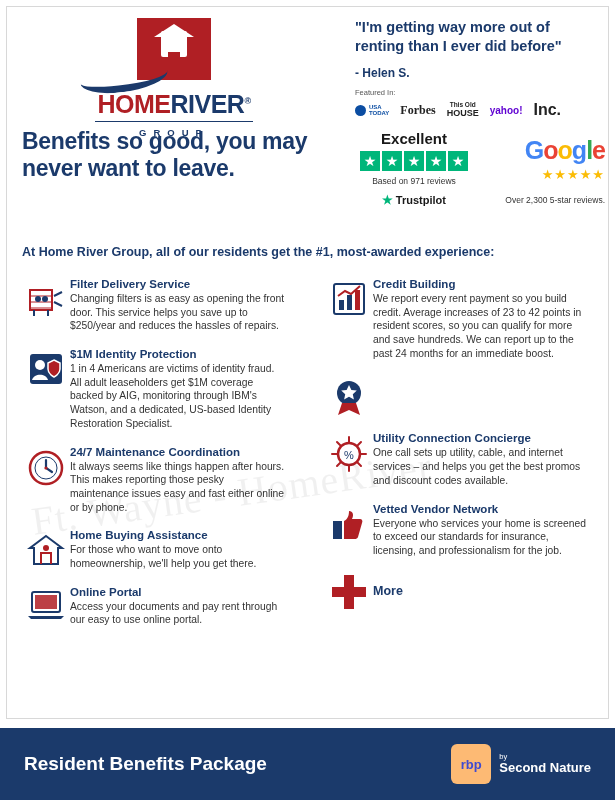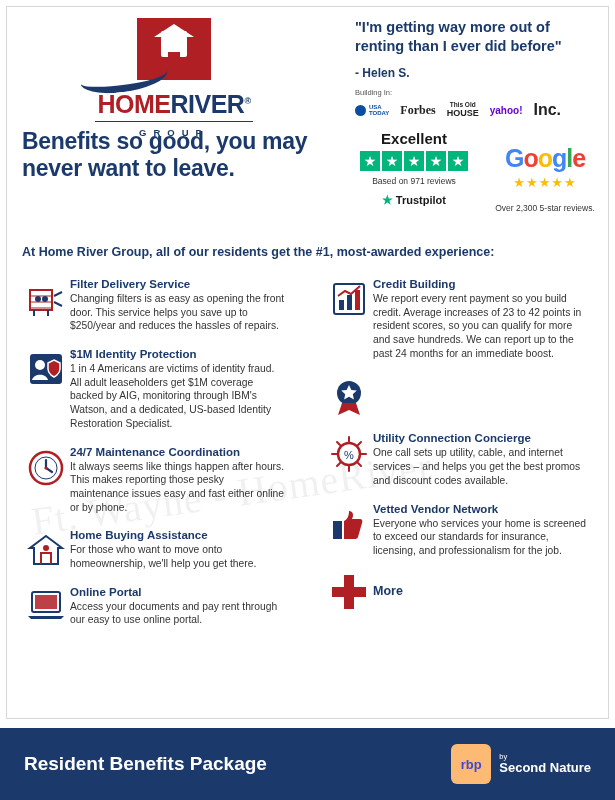--- a/index.html
+++ b/index.html
@@ -191,23 +191,23 @@
     font-size: 8.5px; color: #333;
   }
   .trust-logo {
     margin-top: 7px;
     font-size: 11px; font-weight: bold; color: #191919;
   }
   .trust-logo .tstar { color: #00b67a; font-size: 12px; }
 
   .google-col {
     position: absolute;
-    left: 130px; top: 14px;
+    left: 130px; top: 6px;
     width: 120px;
-    text-align: center;
+    text-align: right;
   }
   .google-word { font-size: 25px; font-weight: bold; letter-spacing: -1px; }
   .g-b { color: #4285F4; } .g-r { color: #EA4335; } .g-y { color: #FBBC05; } .g-g { color: #34A853; }
   .google-stars {
     margin-top: 2px;
     color: #FBBC05;
     font-size: 13px;
     letter-spacing: 1px;
   }
   .google-sub {
@@ -330,21 +330,21 @@
       <div class="logo-group">GROUP</div>
     </div>
 
     <div class="headline">Benefits so good, you may never want to leave.</div>
 
     <div class="quote-block">
       <div class="quote-text">"I'm getting way more out of renting than I ever did before"</div>
       <div class="quote-author">- Helen S.</div>
     </div>
 
-    <div class="featured-label">Building In:</div>
+    <div class="featured-label">Featured In:</div>
     <div class="featured-row">
       <div class="feat feat-usa">
         <span class="dot"></span>
         <span class="txt">
           <span>USA</span><br>
           <span>TODAY</span>
         </span>
       </div>
       <div class="feat feat-forbes">Forbes</div>
       <div class="feat feat-house">

